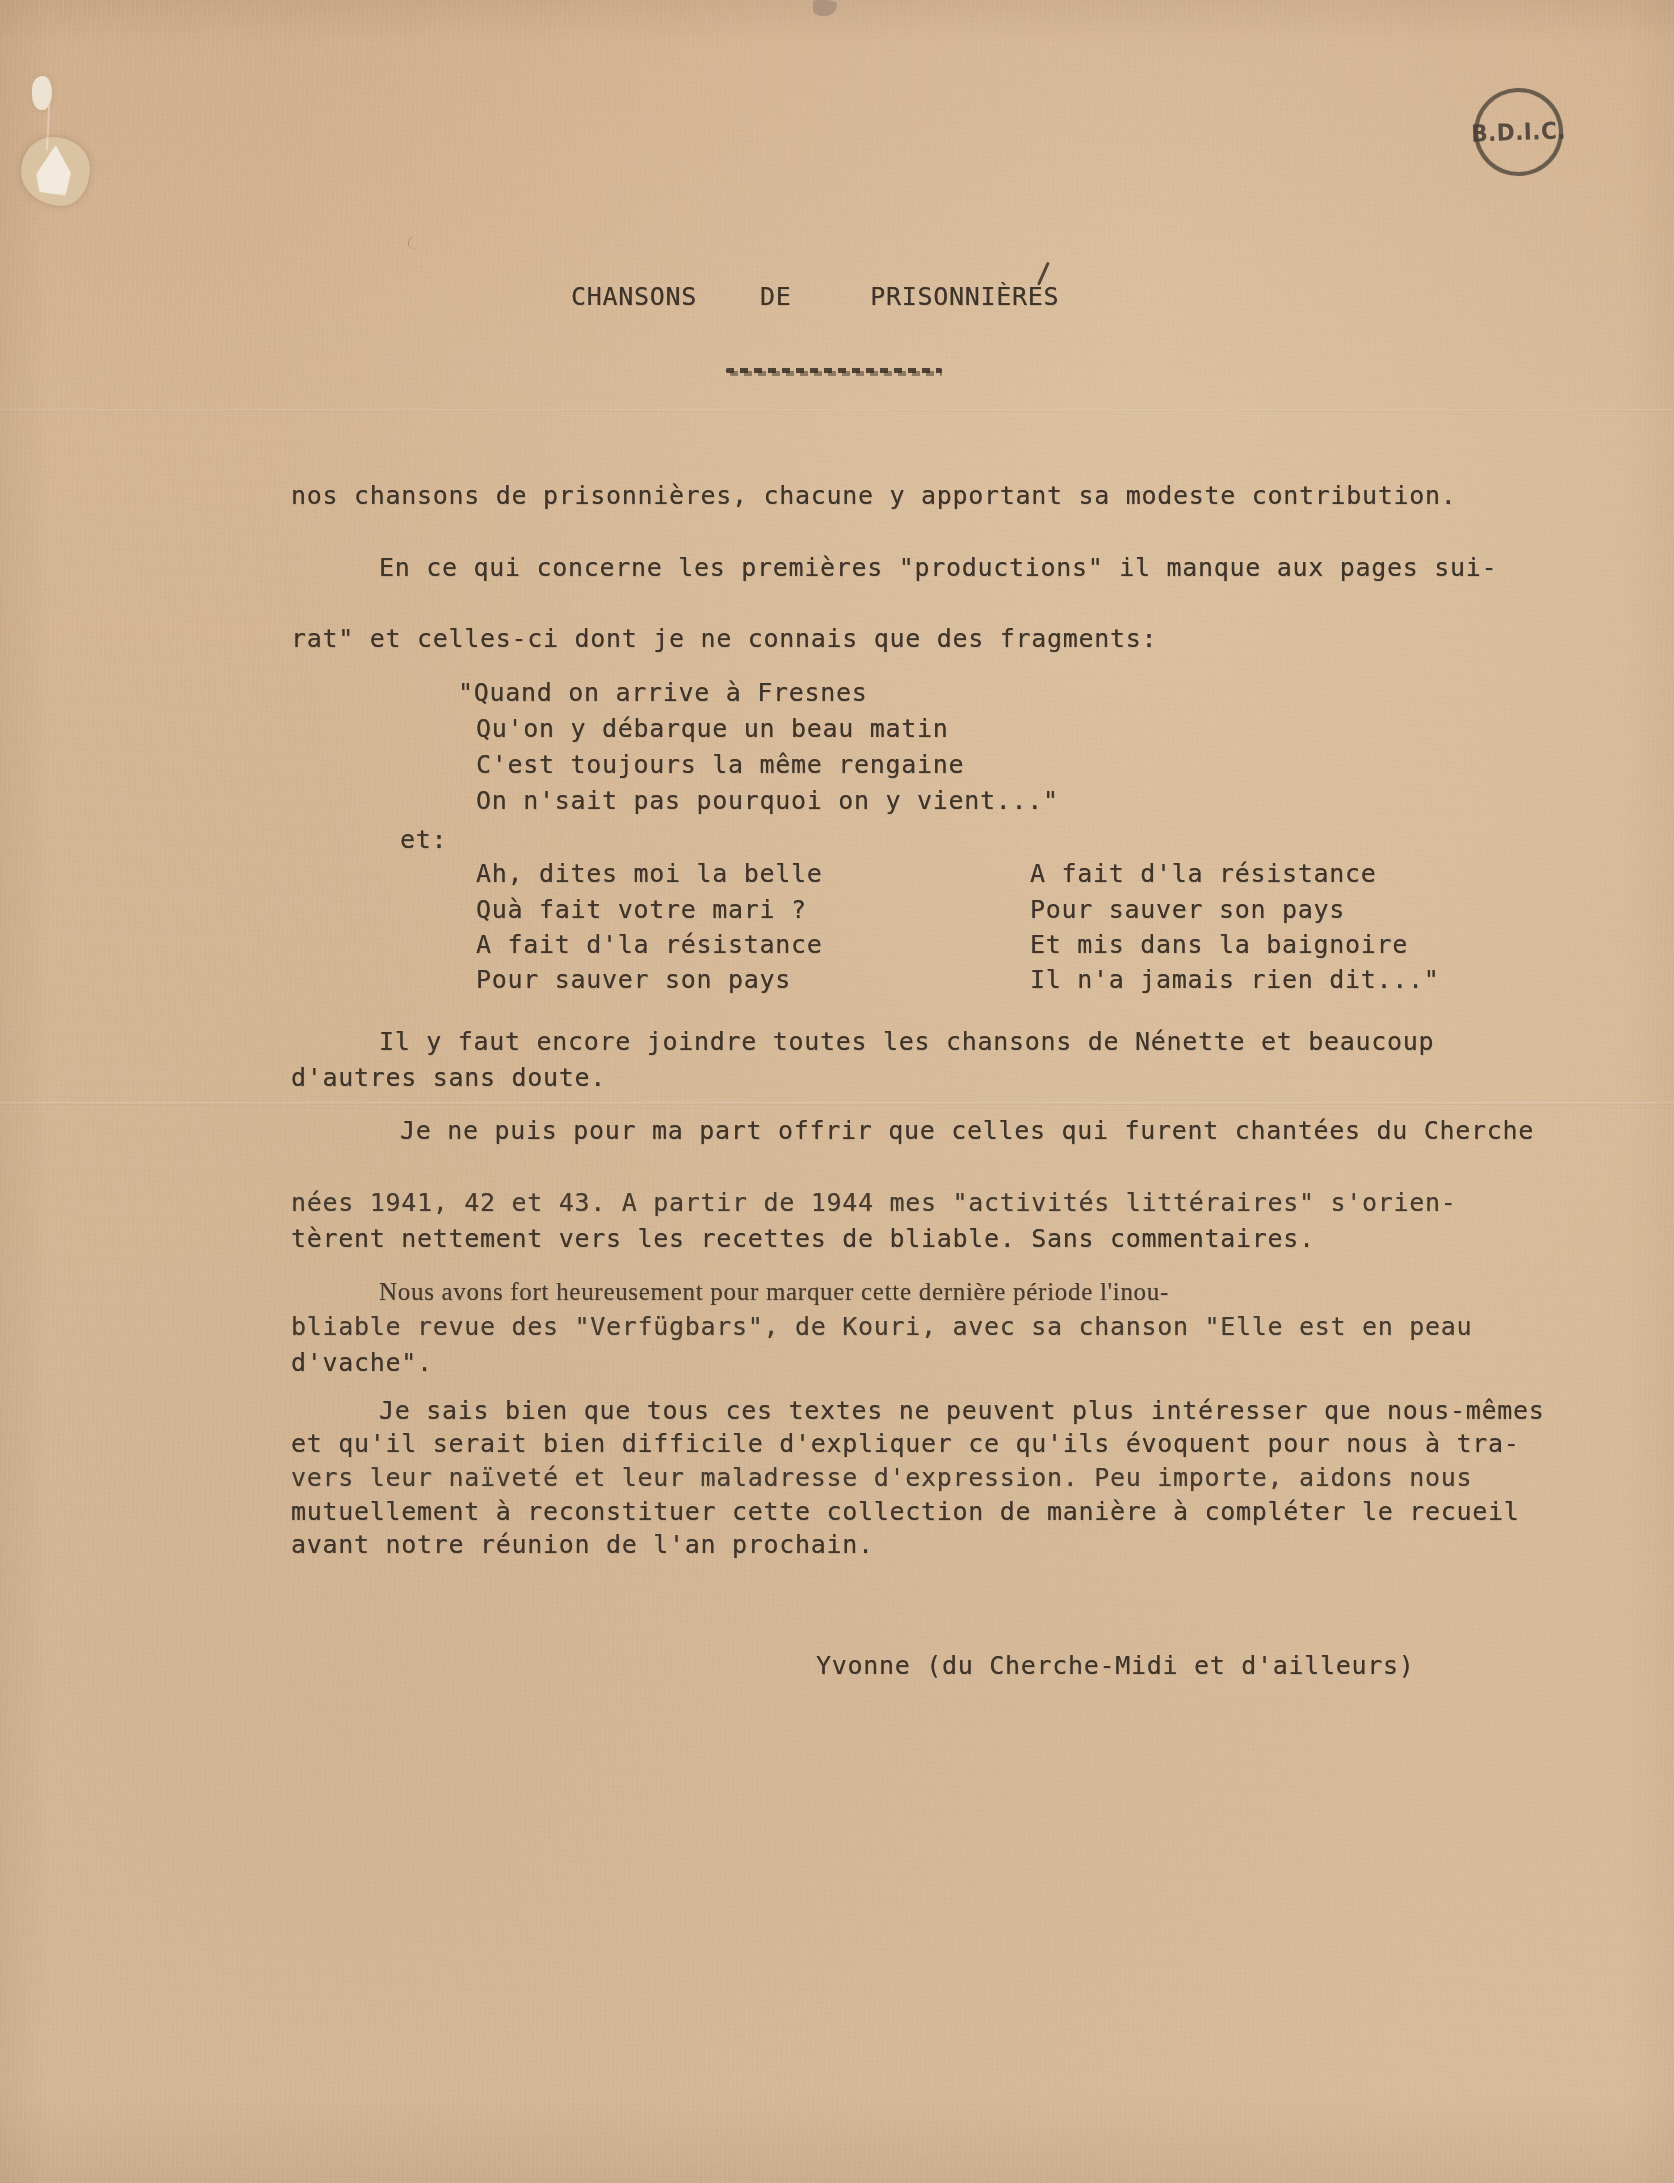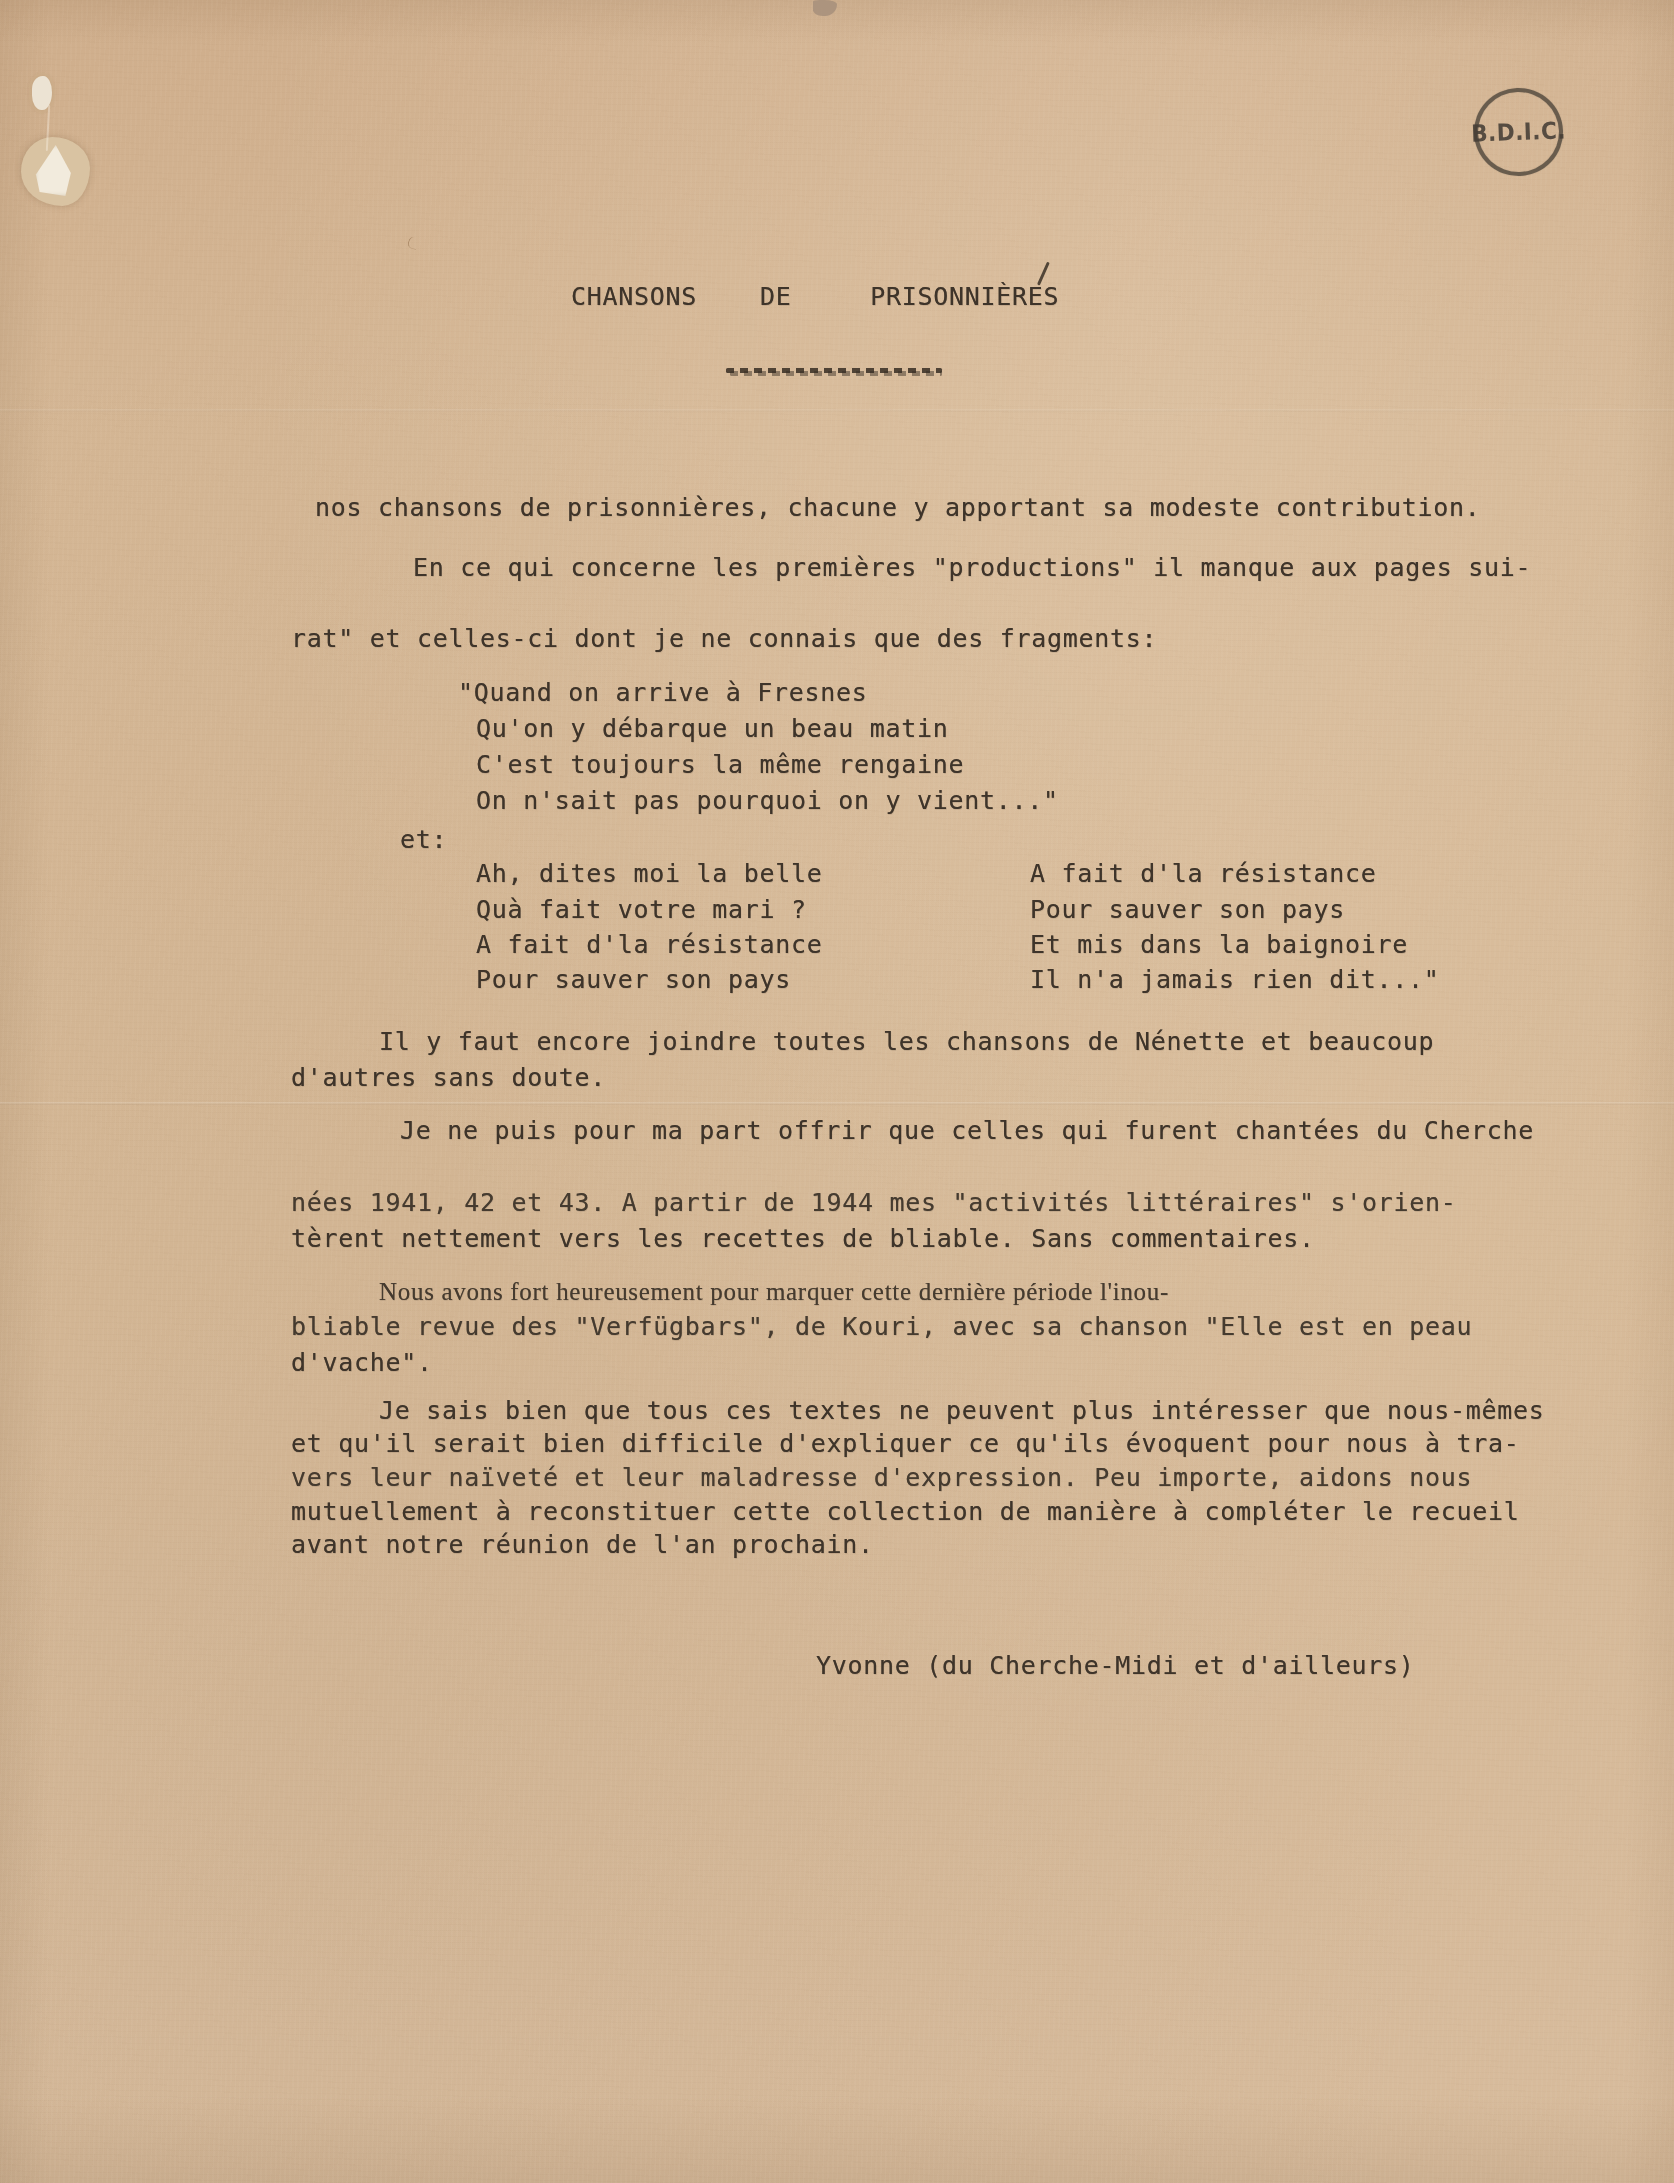--- a/index.html
+++ b/index.html
@@ -116,23 +116,23 @@
 
   <div id="stamp">
     <span class="stamp-text">B.D.I.C.</span>
   </div>
 
   <div class="line" style="left: 571px; top: 283px;">CHANSONS    DE     PRISONNIÈRES</div>
   <div id="title-accent"></div>
   <div class="dashrow" style="left: 726px; top: 368px; width: 216px;"></div>
   <div class="dashrow" style="left: 730px; top: 371px; width: 212px; opacity: 0.55;"></div>
 
-  <div class="line" style="left: 291px; top: 494px; margin-left: 24px;">nos chansons de prisonnières, chacune y apportant sa modeste contribution.</div>
+  <div class="line" style="left: 291px; top: 482px;">nos chansons de prisonnières, chacune y apportant sa modeste contribution.</div>
 
-  <div class="line" style="left: 379px; top: 554px; margin-left: 34px;">En ce qui concerne les premières "productions" il manque aux pages sui-</div>
+  <div class="line" style="left: 379px; top: 554px;">En ce qui concerne les premières "productions" il manque aux pages sui-</div>
   <div class="line" style="left: 291px; top: 625px;">rat" et celles-ci dont je ne connais que des fragments:</div>
 
   <div class="line" style="left: 458px; top: 679px;">"Quand on arrive à Fresnes</div>
   <div class="line" style="left: 476px; top: 715px;">Qu'on y débarque un beau matin</div>
   <div class="line" style="left: 476px; top: 751px;">C'est toujours la même rengaine</div>
   <div class="line" style="left: 476px; top: 787px;">On n'sait pas pourquoi on y vient..."</div>
 
   <div class="line" style="left: 400px; top: 826px;">et:</div>
 
   <div class="line" style="left: 476px; top: 860px;">Ah, dites moi la belle</div>

